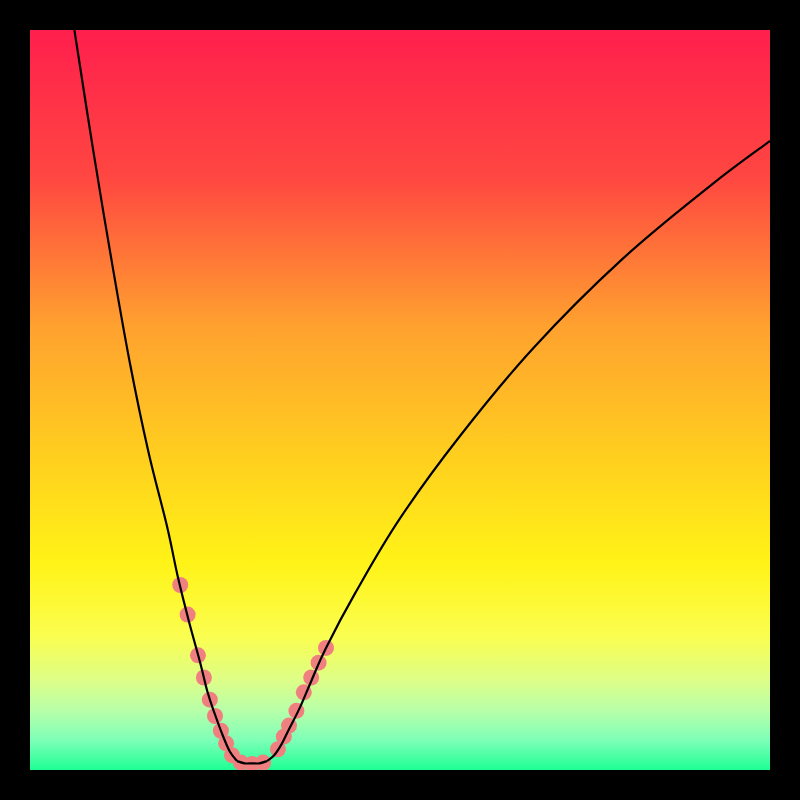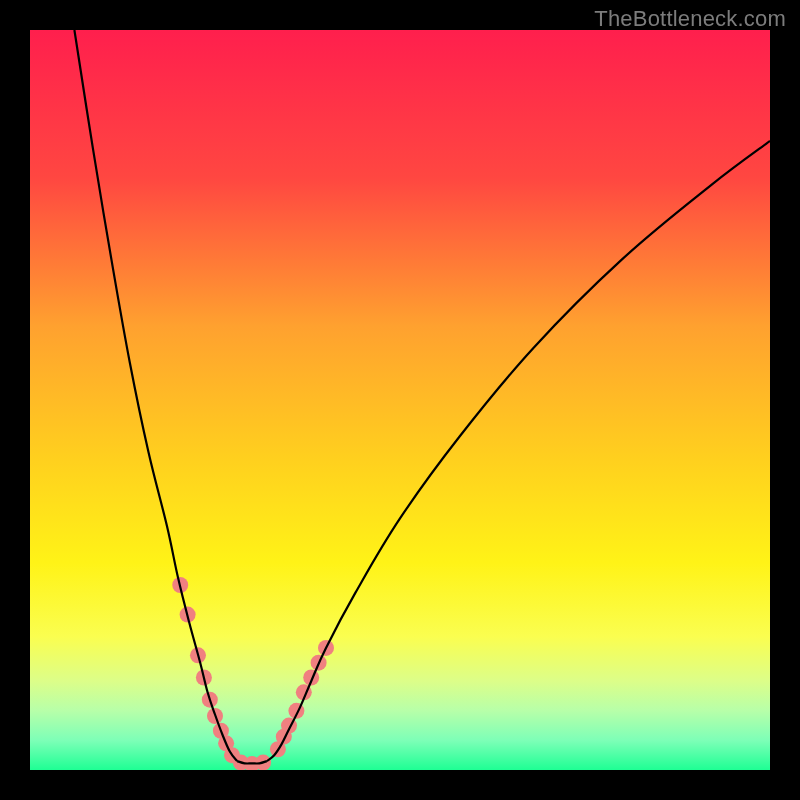--- a/index.html
+++ b/index.html
@@ -43,21 +43,20 @@
     position: absolute;
     inset: 0;
     width: 740px;
     height: 740px;
   }
 </style>
 </head>
 <body>
 
 <div class="frame">
-  <div class="watermark">TheBottleneck.com</div>
   <div class="plot-area">
     <svg class="gradient" viewBox="0 0 740 740" preserveAspectRatio="none">
       <defs>
         <linearGradient id="bg-grad" x1="0" y1="0" x2="0" y2="1">
             <stop offset="0.0%" stop-color="#ff1f4d"></stop>
             <stop offset="20.0%" stop-color="#ff4741"></stop>
             <stop offset="40.0%" stop-color="#ffa12f"></stop>
             <stop offset="58.0%" stop-color="#ffd01e"></stop>
             <stop offset="72.0%" stop-color="#fff317"></stop>
             <stop offset="82.0%" stop-color="#fafe50"></stop>

